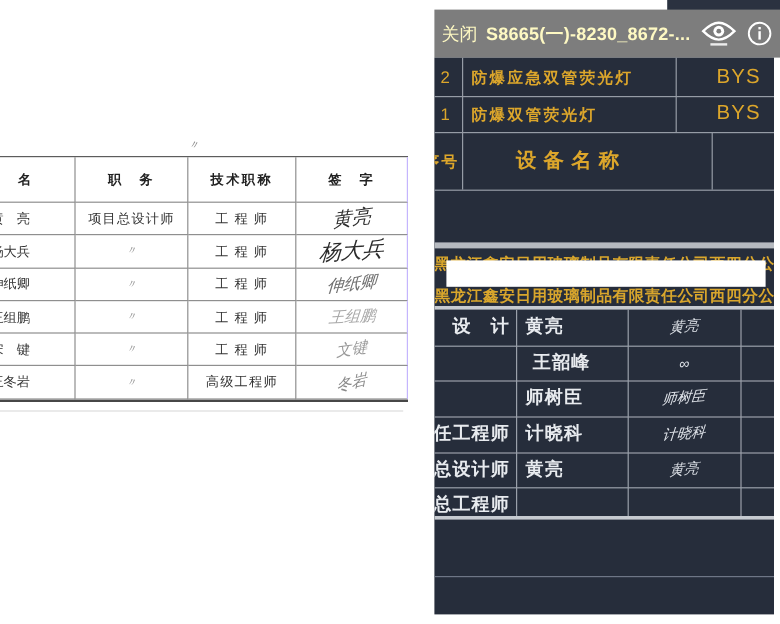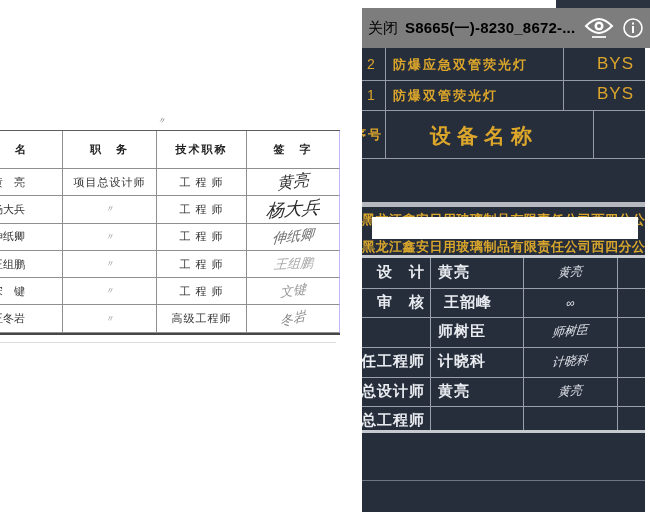--- a/index.html
+++ b/index.html
@@ -24,34 +24,34 @@
   .sig-1 { font-size:16px; color:#2e2e2e; transform:rotate(-7deg) skewX(-6deg); }
   .sig-2 { font-size:18px; color:#2b2b2b; transform:rotate(-4deg) skewX(-8deg); }
   .sig-3 { font-size:14px; color:#6f6f6f; transform:rotate(-6deg) skewX(-10deg); }
   .sig-4 { font-size:13px; color:#a8a8a8; transform:rotate(-3deg) skewX(-8deg); }
   .sig-5 { font-size:13px; color:#9a9a9a; transform:rotate(-8deg) skewX(-6deg); }
   .sig-6 { font-size:13px; color:#8a8a8a; transform:rotate(-14deg) skewX(-12deg); }
 
   
   .top-dark-strip { position:absolute; left:556px; top:0; width:94px; height:12px; background:#2b3240; }
   .titlebar { position:absolute; left:362px; top:8px; width:288px; height:40px; background:#7d7d7d;
-    display:flex; align-items:center; padding:0 6px; color:#000000; font-size:15px; overflow:hidden; }
+    display:flex; align-items:center; padding:0 6px; color:#fef9c3; font-size:15px; overflow:hidden; }
   .titlebar .close { flex:none; }
   .titlebar .doc-title { flex:none; font-weight:bold; margin-left:7px; letter-spacing:0.2px;text-align:right; }
   .titlebar .spacer { flex:1; }
   .tb-icon { flex:none; display:flex; align-items:center; justify-content:center; margin-left:8px; }
 
   .cad-body { position:absolute; left:362px; top:48px; width:283px; height:464px; background:#262d3b; overflow:hidden; }
   .cline { position:absolute; background:#969ca6; }
 
   .equip-text { position:absolute; color:#dca62b; white-space:nowrap; }
   .equip-no { font-size:14px; }
   .equip-name { font-size:13px; letter-spacing:2px; font-weight:bold; }
   .equip-model { font-size:17px; letter-spacing:1px;margin-left:28px; }
-  .equip-header-name { font-size:21px; letter-spacing:6px; font-weight:bold; }
+  .equip-header-name { font-size:17px; letter-spacing:6px; font-weight:bold; }
 
   .divider-bar { position:absolute; left:0; top:154px; width:283px; height:5px; background:#b6bac0; }
 
   .company-line { position:absolute; left:0; color:#d9a62c; font-weight:bold; font-size:13px; white-space:nowrap; letter-spacing:0.5px; }
   .company-line.l1 { top:163px; }
   .company-line.l2 { top:190px; }
   .redact-box { position:absolute; left:10px; top:169px; width:266px; height:22px; background:#ffffff; }
 
   .signoff { position:absolute; left:0; top:207px; width:314px; height:178px;
     border-top:3px solid #c6cad0; border-bottom:3px solid #c6cad0; }
@@ -230,23 +230,20 @@
       <div class="so-cell so-role" style="left:0; top:0; width:68px;">
           <span>设　计</span>
         </div>
       <div class="so-cell so-name" style="left:68px; top:0; width:93px;">
           <span>黄亮</span>
         </div>
       <div class="so-cell so-sig" style="left:161px; top:0; width:94px;">
           <span>黄亮</span>
         </div>
 
-      <div class="so-cell so-role" style="left:0; top:30px; width:68px;">
-          <span>审　核</span>
-        </div>
       <div class="so-cell so-name" style="left:68px; top:30px; width:93px;padding-left:14px;">
           <span>王韶峰</span>
         </div>
       <div class="so-cell so-sig" style="left:161px; top:30px; width:94px;">
           <span>∞</span>
         </div>
 
       <div class="so-cell so-name" style="left:68px; top:59px; width:93px;">
           <span>师树臣</span>
         </div>

